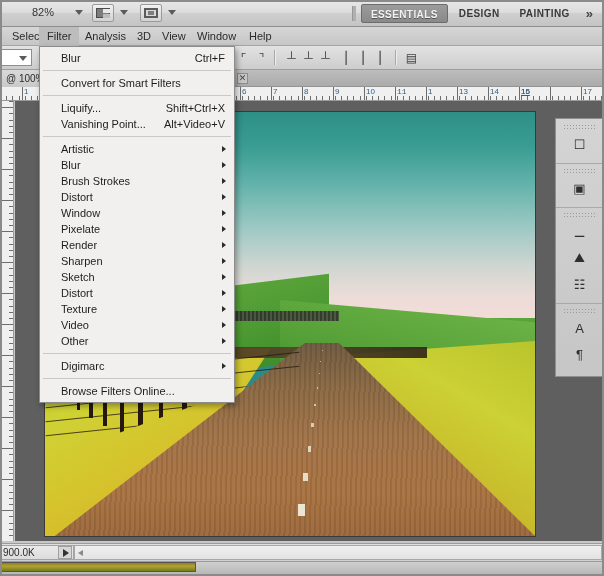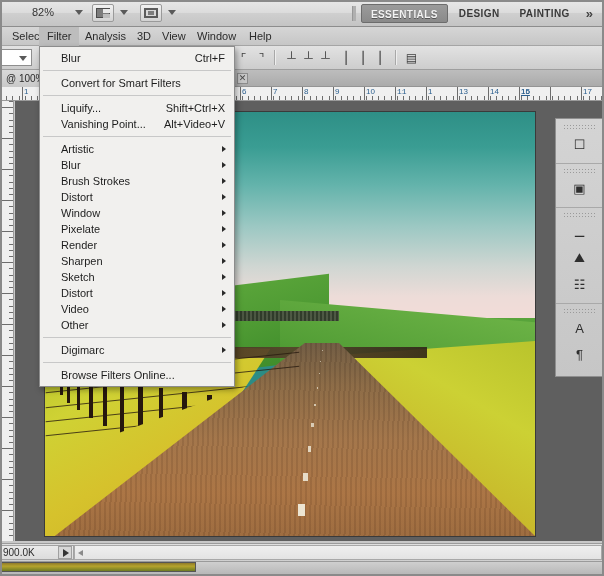--- a/index.html
+++ b/index.html
@@ -661,20 +661,21 @@
       <div class="mi"><span>Artistic</span><span class="arrow"></span></div>
       <div class="mi"><span>Blur</span><span class="arrow"></span></div>
       <div class="mi"><span>Brush Strokes</span><span class="arrow"></span></div>
       <div class="mi"><span>Distort</span><span class="arrow"></span></div>
       <div class="mi"><span>Window</span><span class="arrow"></span></div>
       <div class="mi"><span>Pixelate</span><span class="arrow"></span></div>
       <div class="mi"><span>Render</span><span class="arrow"></span></div>
       <div class="mi"><span>Sharpen</span><span class="arrow"></span></div>
       <div class="mi"><span>Sketch</span><span class="arrow"></span></div>
       <div class="mi"><span>Distort</span><span class="arrow"></span></div>
+      <div class="mi"><span>Texture</span><span class="arrow"></span></div>
       <div class="mi"><span>Video</span><span class="arrow"></span></div>
       <div class="mi"><span>Other</span><span class="arrow"></span></div>
       <div class="msep"></div>
       <div class="mi"><span>Digimarc</span><span class="arrow"></span></div>
       <div class="msep"></div>
       <div class="mi"><span>Browse Filters Online...</span></div>
     </div>
 
   <div class="outerframe"></div>
 </div>

